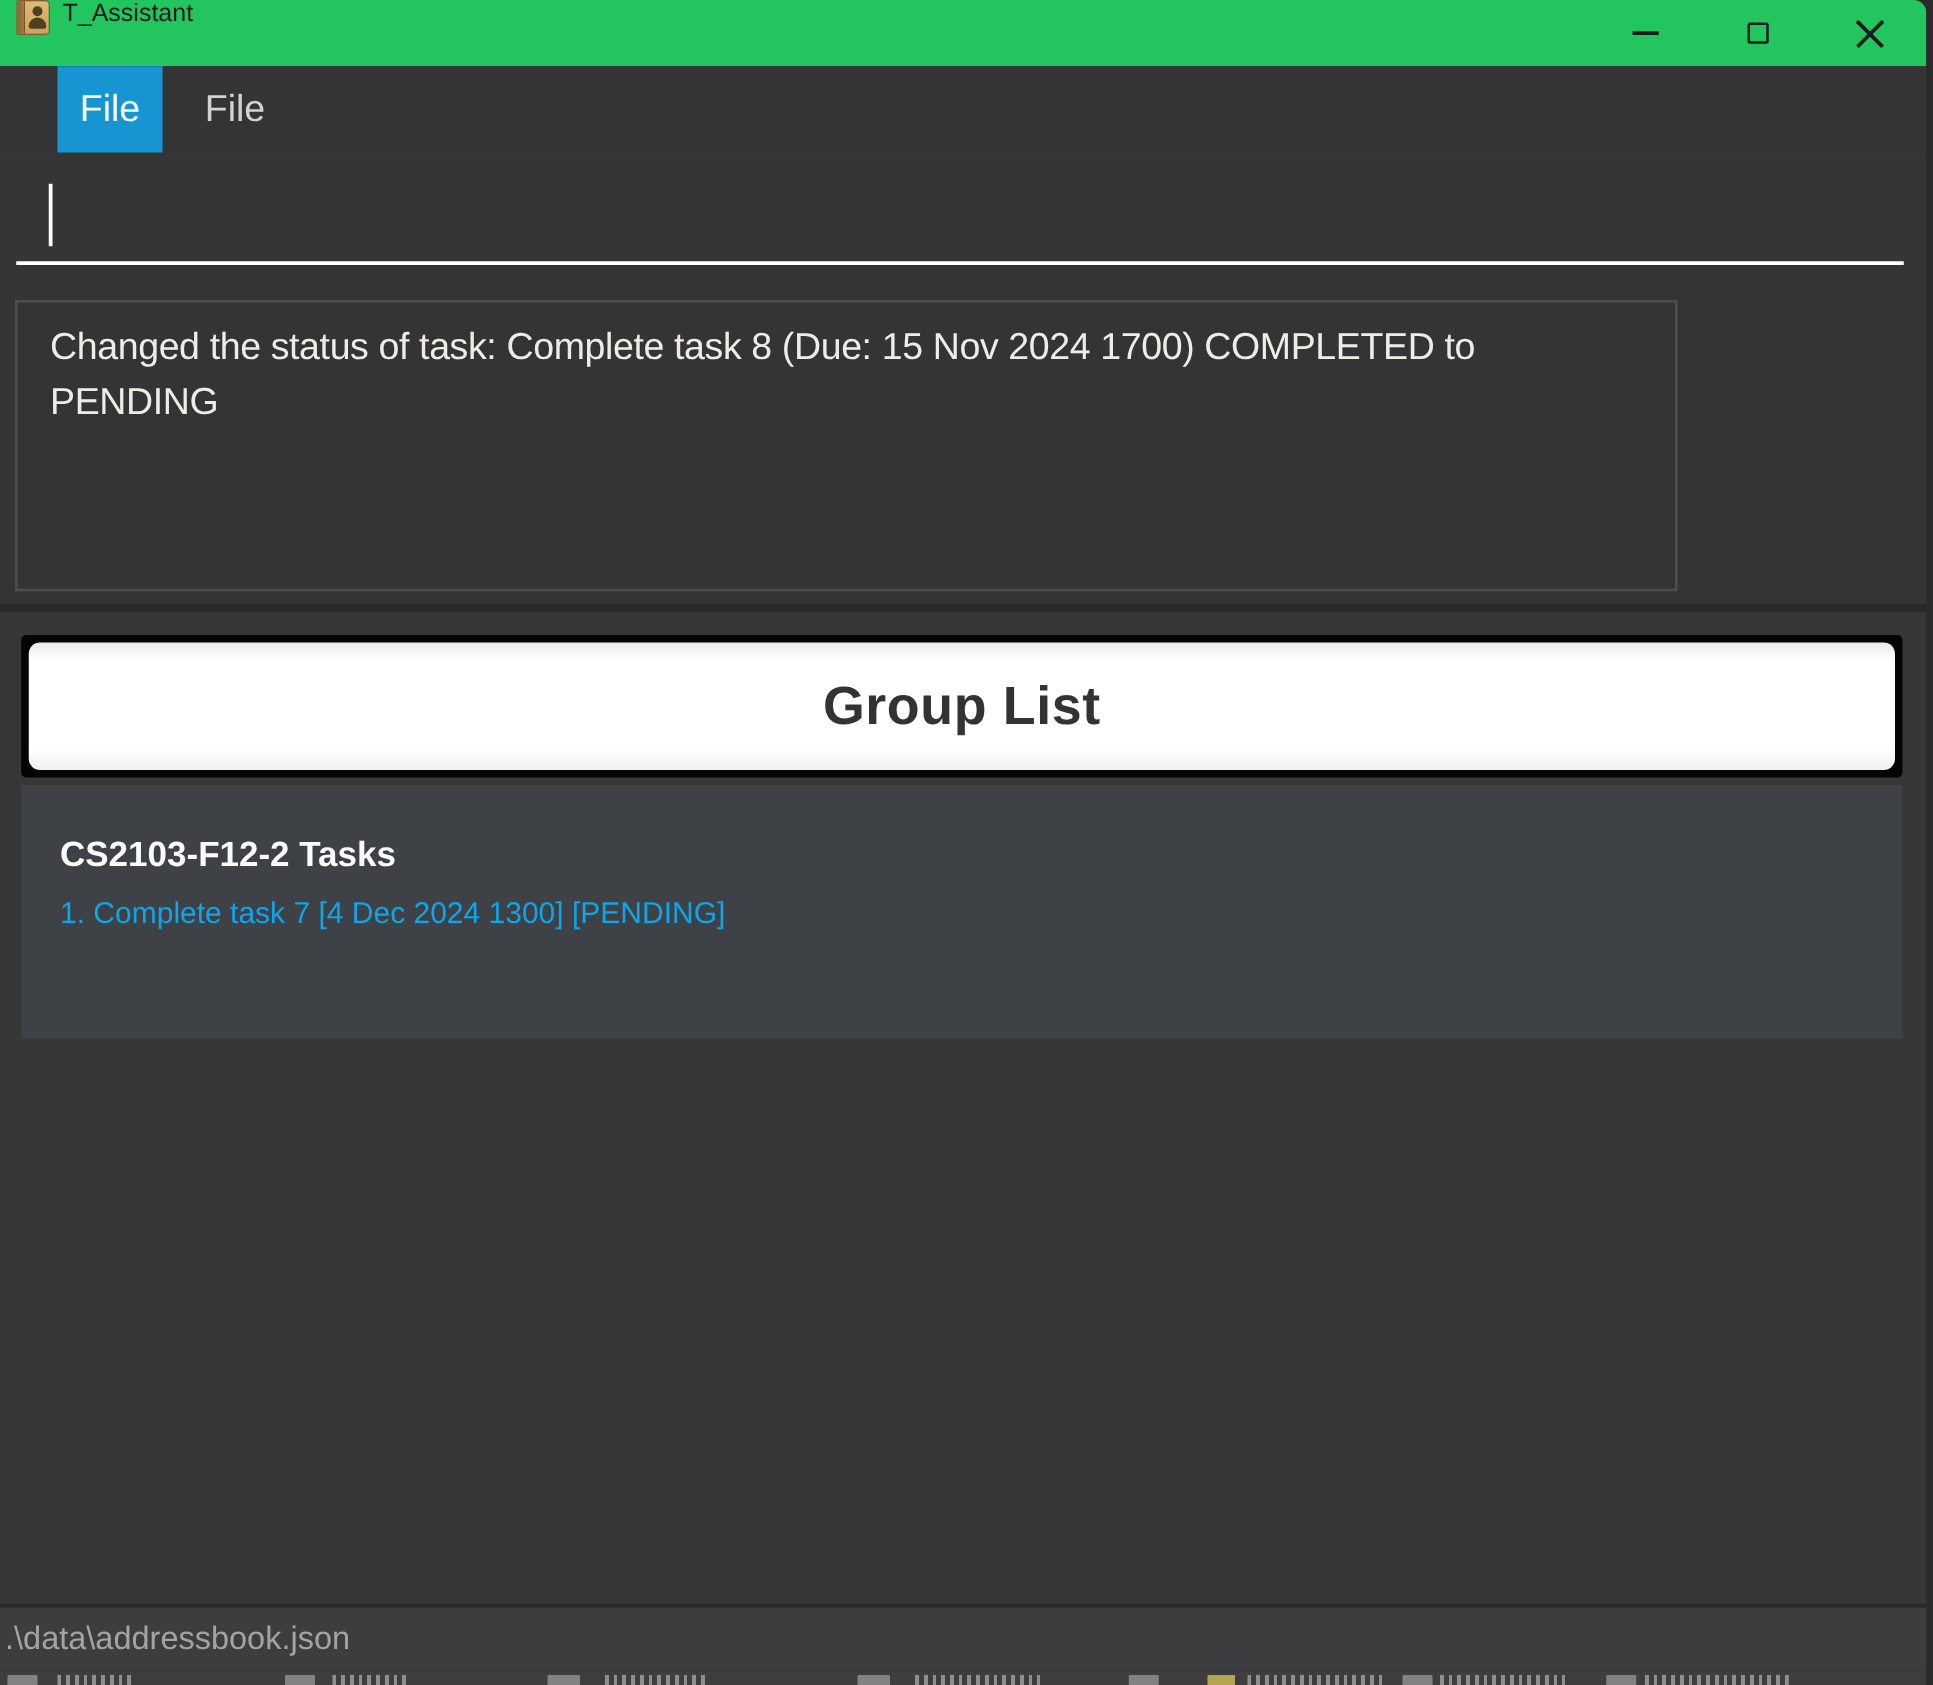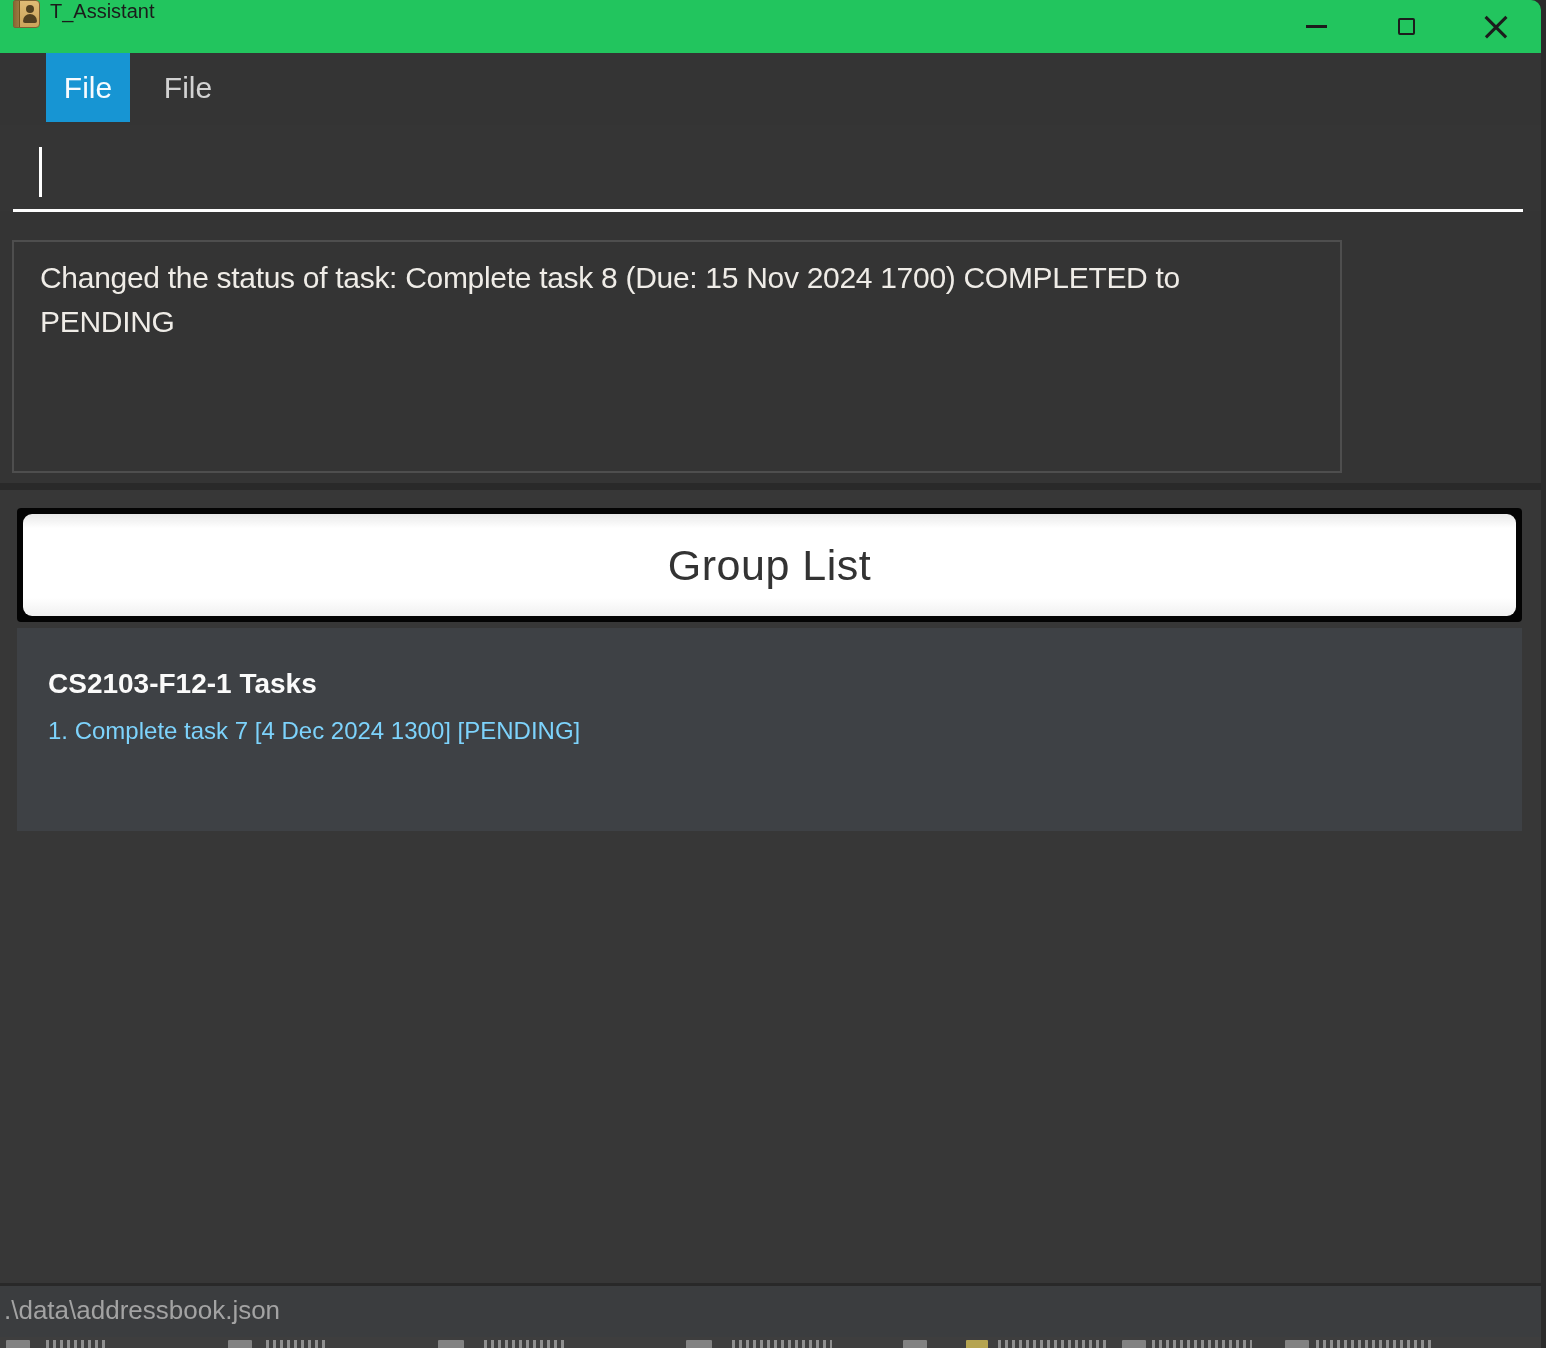--- a/index.html
+++ b/index.html
@@ -55,26 +55,26 @@
 
   
   .main-section { position:absolute; left:0; top:490px; width:100%; height:793px; background:#373737; }
 
   .header-card { position:absolute; left:17px; top:18px; width:1505px; height:114px;
                  background:#040404; border-radius:4px; }
   .header-card-inner { position:absolute; left:6px; right:6px; top:6px; bottom:6px;
                  border-radius:9px;
                  background:linear-gradient(180deg,#e9e9e9 0%,#ffffff 14%,#ffffff 82%,#f0f0f0 100%);
                  display:flex; align-items:center; justify-content:center; }
-  .header-title { font-size:43px; font-weight:normal; color:#333333; letter-spacing:0.5px; }
+  .header-title { font-size:43px; font-weight:bold; color:#333333; letter-spacing:0.5px; }
 
   .group-card { position:absolute; left:17px; top:138px; width:1505px; height:203px;
                 background:#3e4145; }
   .group-name { position:absolute; left:31px; top:40px; font-size:28px; font-weight:bold; color:#fafafa; }
-  .task-list  { position:absolute; left:31px; top:86px; font-size:24px; color:#7dd3fc; line-height:34px; }
+  .task-list  { position:absolute; left:31px; top:86px; font-size:24px; color:#0ea5e9; line-height:34px; }
 
   
   .status-bar { position:absolute; left:0; top:1283px; width:100%; height:54px;
                 background:#3b3d3f; border-top:3px solid #292929; }
   .status-text { margin:9px 0 0 4px; font-size:26px; font-weight:300; color:#a3a3a3; }
 
   
   .bottom-strip { position:absolute; left:0; top:1337px; width:100%; height:11px;
                   background:#3e3e3e; overflow:hidden; }
   .frag { position:absolute; top:3px; height:10px; }
@@ -123,21 +123,21 @@
 
   <div class="main-section">
 
     <div class="header-card">
       <div class="header-card-inner">
         <div class="header-title">Group List</div>
       </div>
     </div>
 
     <div class="group-card">
-      <div class="group-name">CS2103-F12-1 Tasks</div>
+      <div class="group-name">CS2103-F12-2 Tasks</div>
       <div class="task-list">
         <div>1. Complete task 7 [4 Dec 2024 1300] [PENDING]</div>
       </div>
     </div>
 
   </div>
 
   <div class="status-bar">
     <div class="status-text">.\data\addressbook.json</div>
   </div>

